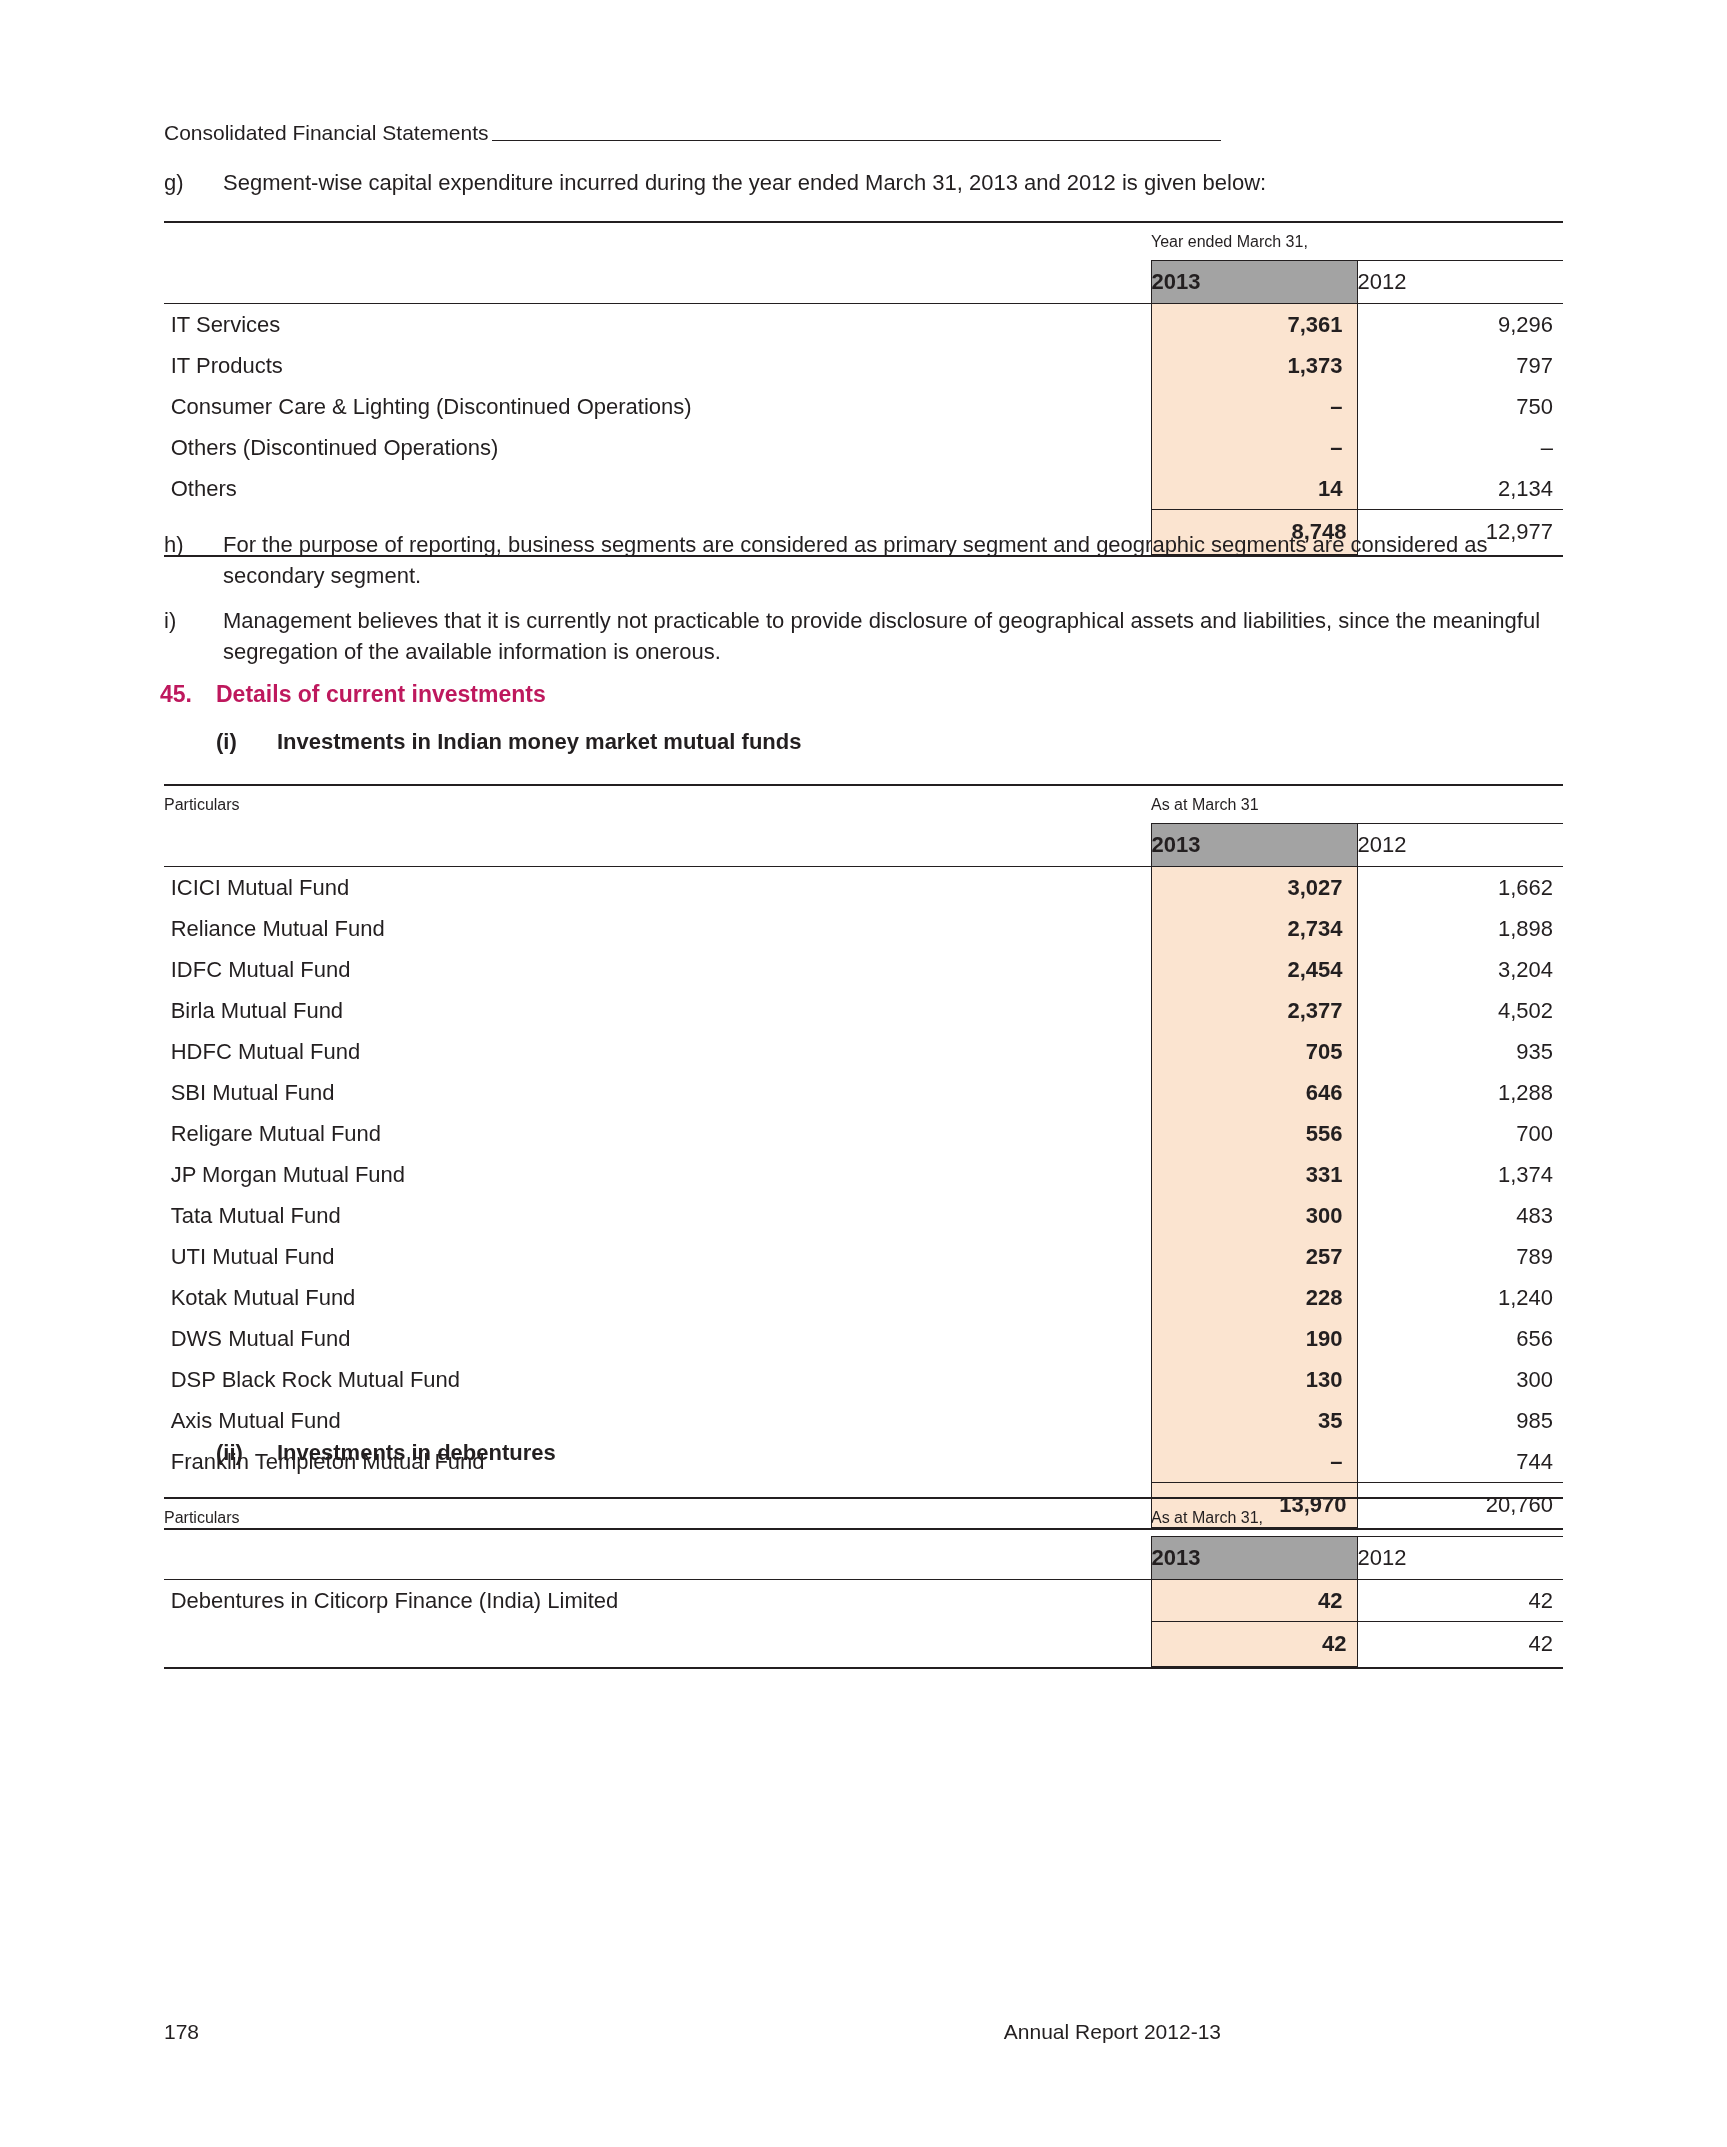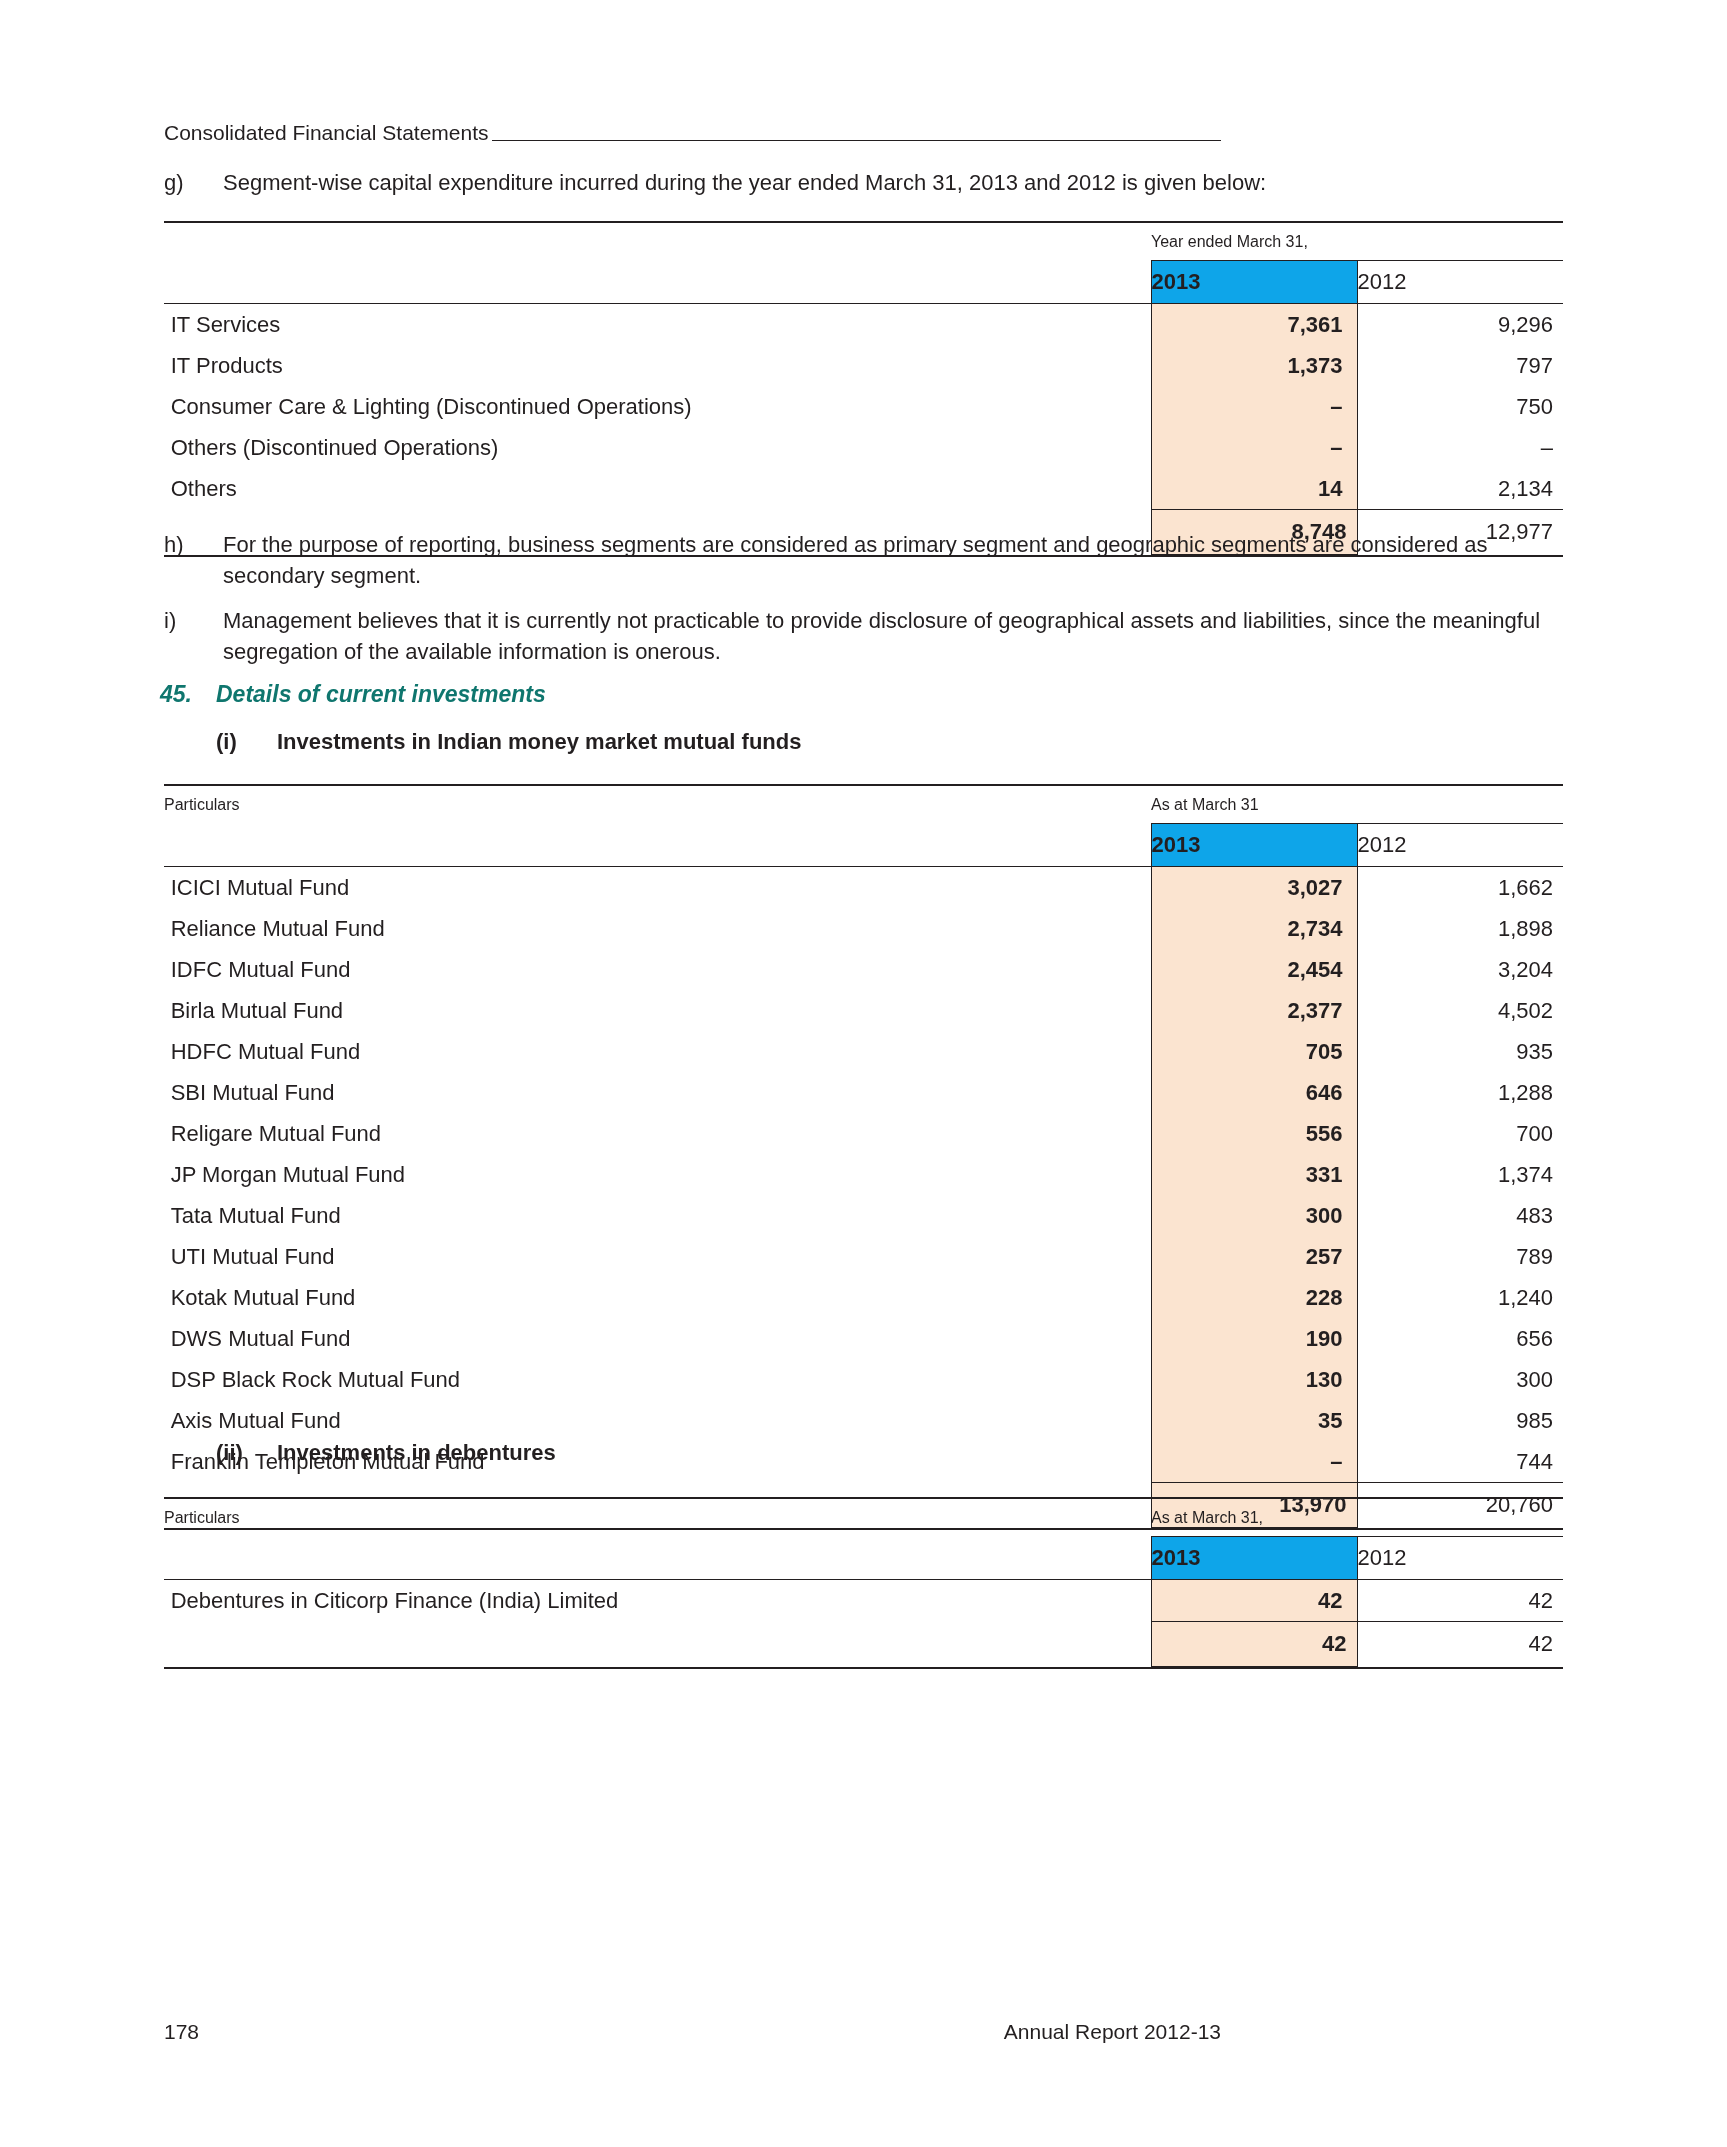--- a/index.html
+++ b/index.html
@@ -130,21 +130,21 @@
 
   
   .r-years td {
     height: 42px;
     text-align: right;
     padding-right: 10px;
     vertical-align: middle;
   }
   .r-years td.y1 {
     font-weight: bold;
-    background: #0ea5e9;
+    background: #a3a3a3;
     border-left: 1.3px solid #231f20;
     border-right: 1.3px solid #231f20;
     border-top: 1.3px solid #231f20;
   }
   .r-years td.y2 {
     border-right: 0;
     border-top: 1.3px solid #231f20;
   }
   .r-years td.blank { border: 0; }
 
@@ -282,21 +282,21 @@
   <div class="para" style="position:absolute; left:164px; top:529px; width:1398px;">
     <span class="marker">h)</span>
     <span class="body">For the purpose of reporting, business segments are considered as primary segment and geographic segments are considered as secondary segment.</span>
   </div>
 
   <div class="para" style="position:absolute; left:164px; top:605px; width:1398px;">
     <span class="marker">i)</span>
     <span class="body">Management believes that it is currently not practicable to provide disclosure of geographical assets and liabilities, since the meaningful segregation of the available information is onerous.</span>
   </div>
 
-  <div class="section-title" style="position:absolute; left:160px; top:679px; width:1398px; color:#0f766e;font-style:italic;">
+  <div class="section-title" style="position:absolute; left:160px; top:679px; width:1398px; color:#be185d;">
     <span class="num">45.</span>
     <span>Details of current investments</span>
   </div>
 
   <div class="sub-title" style="position:absolute; left:160px; top:727px; width:1398px;">
     <span class="rn">(i)</span>
     <span>Investments in Indian money market mutual funds</span>
   </div>
 
   <div style="position:absolute; left:164px; top:784px;">

